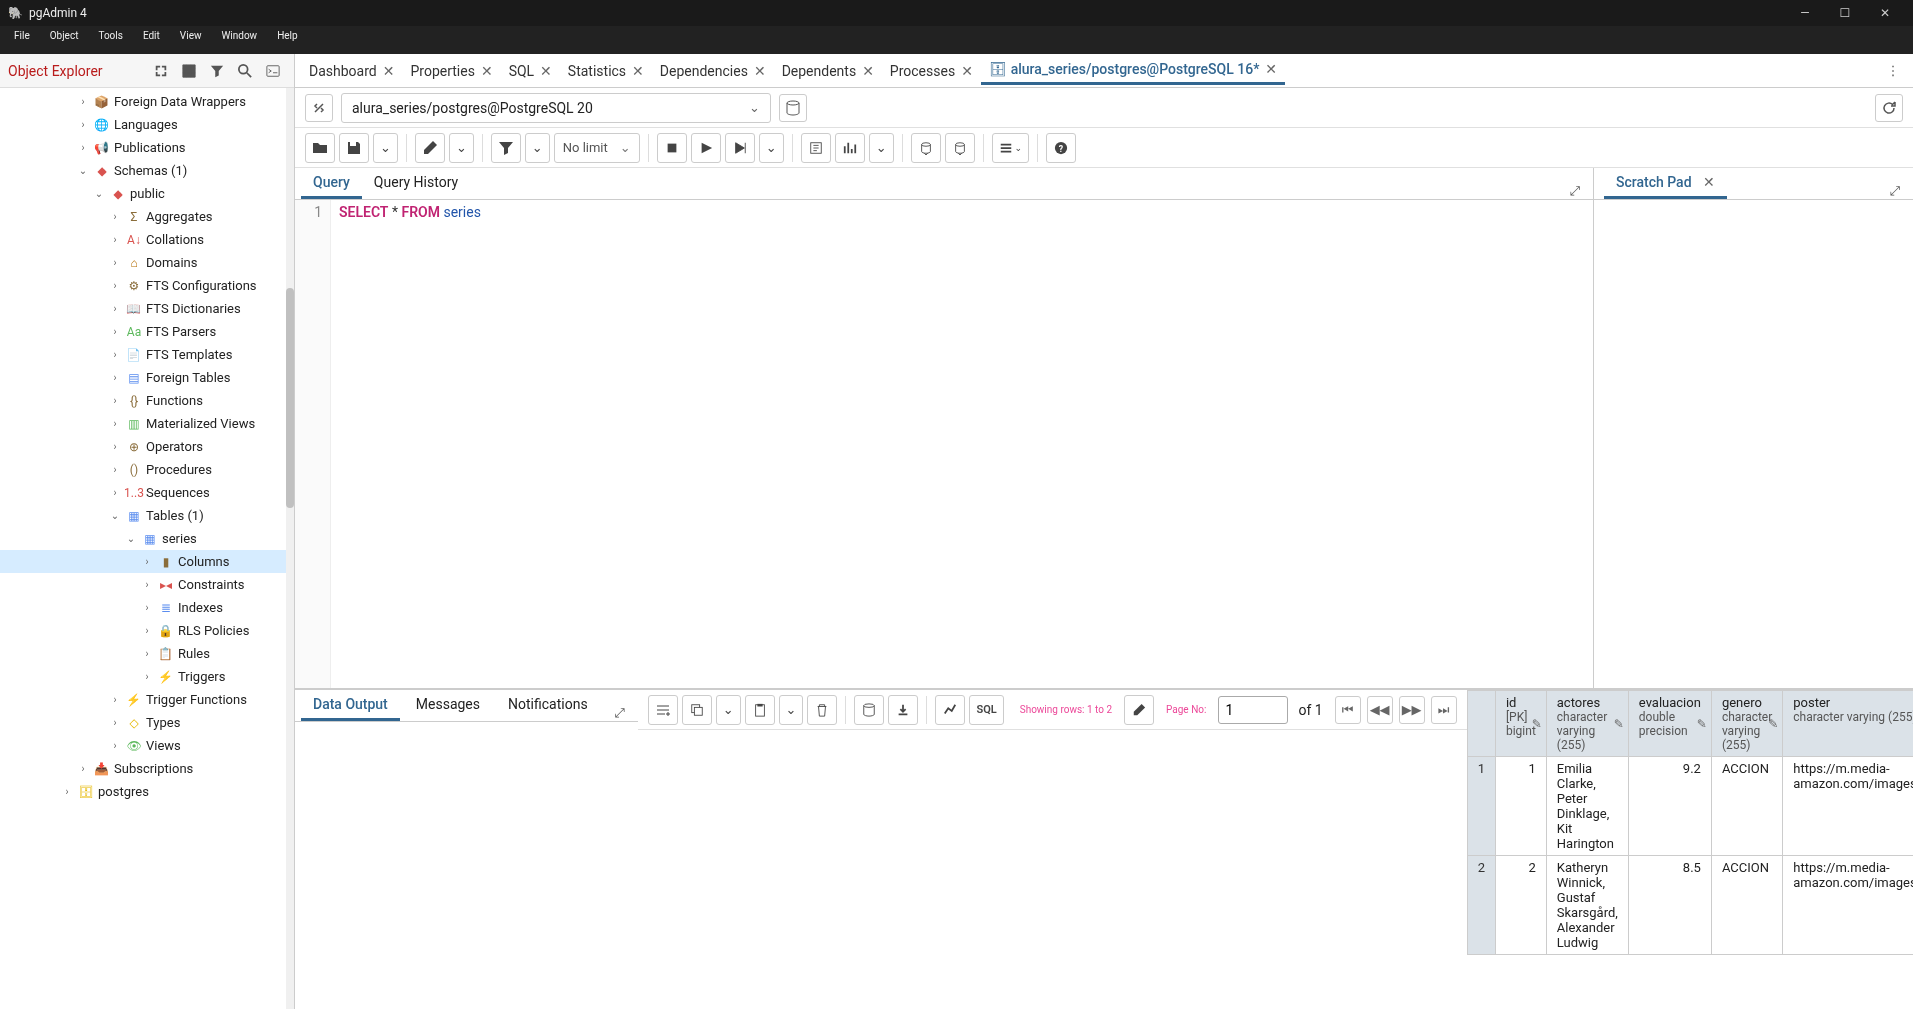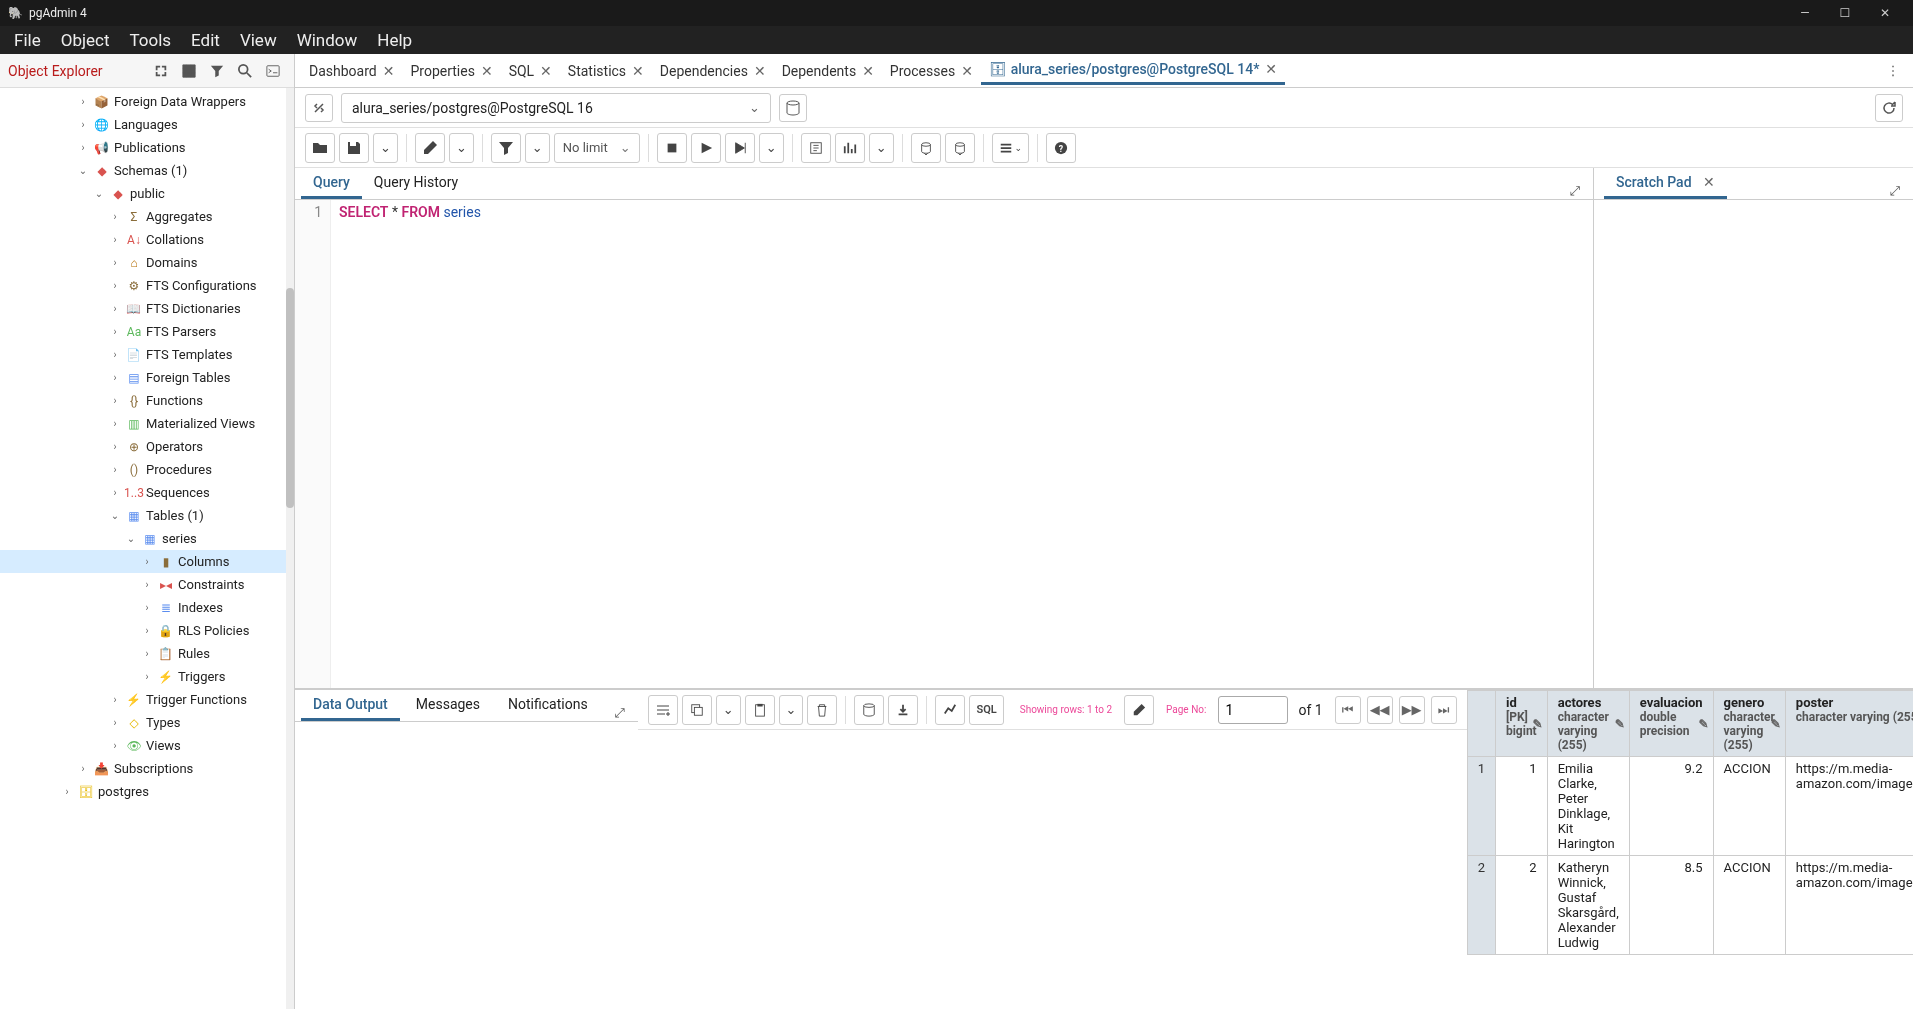--- a/index.html
+++ b/index.html
@@ -1,21 +1,21 @@
 <!DOCTYPE html>
 <html><head>
 <meta charset="utf-8">
 <style>
 * { margin: 0; padding: 0; box-sizing: border-box; font-family: -apple-system, BlinkMacSystemFont, "Segoe UI", Roboto, sans-serif; }
 body { font-size: 13px; color: #222; background: #fff; overflow: hidden; }
 .titlebar { background: #1a1a1a; color: #eee; height: 26px; display: flex; align-items: center; padding: 0 8px; font-size: 12px; }
 .titlebar .logo { color: #5b8def; margin-right: 6px; }
 .titlebar .spacer { flex: 1; }
 .titlebar .winbtn { width: 40px; height: 26px; display: inline-flex; align-items: center; justify-content: center; color: #ccc; cursor: pointer; }
-.menubar { background: #222; color: #eee; height: 28px; display: flex; align-items: flex-end; padding: 0 4px; font-size: 17px; }
+.menubar { background: #222; color: #eee; height: 28px; display: flex; align-items: flex-start; padding: 0 4px; font-size: 10px; }
 .menubar .mitem { padding: 4px 10px; cursor: pointer; }
 .main { display: flex; height: calc(100vh - 54px); }
 .sidebar { width: 295px; border-right: 1px solid #ccc; display: flex; flex-direction: column; background: #fff; }
 .sidebar-header { height: 34px; display: flex; align-items: center; padding: 0 8px; border-bottom: 1px solid #ddd; background: #f6f6f6; }
 .sidebar-header .title { font-size: 14px; color: #b91c1c; flex: 1; }
 .sidebar-header .iconbtn { width: 26px; height: 26px; display: inline-flex; align-items: center; justify-content: center; color: #555; cursor: pointer; border: 1px solid transparent; border-radius: 3px; margin-left: 2px; }
 .tree { flex: 1; overflow: auto; padding: 2px 0; position: relative; }
 .tree-item { display: flex; align-items: center; height: 23px; padding-left: var(--indent); cursor: pointer; white-space: nowrap; }
 .tree-item.selected { background: #d6ecff; }
 .tree-item .chev { width: 14px; text-align: center; color: #666; font-size: 10px; }
@@ -63,21 +63,21 @@
 .output-tabs .expand { width: 24px; text-align: center; color: #555; cursor: pointer; }
 .output-toolbar { height: 40px; display: flex; align-items: center; padding: 0 10px; border-bottom: 1px solid #e0e0e0; gap: 4px; }
 .output-toolbar .spacer { flex: 1; }
 .output-toolbar .showing { font-size: 10px; color: #ec4899; padding: 0 8px; }
 .output-toolbar .page-input { width: 70px; height: 28px; border: 1px solid #aaa; border-radius: 3px; padding: 0 6px; font-size: 14px; }
 .output-toolbar .page-of { font-size: 14px; padding: 0 6px; }
 .output-toolbar .navbtn { width: 26px; height: 28px; border: 1px solid #ccc; border-radius: 3px; display: inline-flex; align-items: center; justify-content: center; color: #666; cursor: pointer; margin-left: 2px; }
 .grid { flex: 1; overflow: auto; }
 .grid table { border-collapse: collapse; font-size: 13px; }
 .grid th, .grid td { border: 1px solid #ccc; padding: 4px 10px; text-align: left; vertical-align: top; }
-.grid th { background: #dbe2e8; font-weight: 700; position: relative; }
+.grid th { background: #dbe2e8; font-weight: 400; position: relative; }
 .grid th .colname { font-size: 13px; color: #222; }
 .grid th .coltype { font-size: 12px; color: #555; }
 .grid th .pencil { position: absolute; right: 4px; top: 50%; transform: translateY(-50%); color: #666; font-size: 12px; }
 .grid .rownum { background: #dbe2e8; text-align: center; width: 38px; color: #333; }
 .grid td.numeric { text-align: right; }
 .grid-hscroll { height: 12px; background: #f0f0f0; position: relative; }
 .grid-hscroll .thumb { position: absolute; left: 0; height: 12px; background: #c0c0c0; border-radius: 6px; }
 .statusbar { height: 24px; display: flex; align-items: center; padding: 0 12px; font-size: 13px; color: #444; border-top: 1px solid #ddd; gap: 24px; }
 .statusbar .spacer { flex: 1; }
 svg { display: block; }
@@ -323,35 +323,35 @@
         <div class="tab">
           <span>Dependents</span>
           <span class="close">✕</span>
         </div>
         <div class="tab">
           <span>Processes</span>
           <span class="close">✕</span>
         </div>
         <div class="tab active">
           <span class="icon">🗄</span>
-          <span>alura_series/postgres@PostgreSQL 14*</span>
+          <span>alura_series/postgres@PostgreSQL 16*</span>
           <span class="close">✕</span>
         </div>
         <span class="spacer"></span>
       <span class="menuicon">⋮</span>
     </div>
 
     <div class="connbar">
       <span class="conn-icon">
           <svg width="16" height="16" viewBox="0 0 16 16">
             <path d="M4 12l8-8M6 4l-2 2 2 2M10 12l2-2-2-2" stroke="currentColor" fill="none" stroke-width="1.5"></path>
           </svg>
         </span>
       <div class="conn-select">
-        <span class="txt">alura_series/postgres@PostgreSQL 16</span>
+        <span class="txt">alura_series/postgres@PostgreSQL 20</span>
         <span class="caret">⌄</span>
       </div>
       <span class="conn-icon">
           <svg width="16" height="16" viewBox="0 0 16 16">
             <ellipse cx="8" cy="3" rx="6" ry="2" fill="none" stroke="currentColor"></ellipse>
             <path d="M2 3v10c0 1 3 2 6 2s6-1 6-2V3" fill="none" stroke="currentColor"></path>
           </svg>
         </span>
       <span class="spacer"></span>
       <span class="conn-icon">

